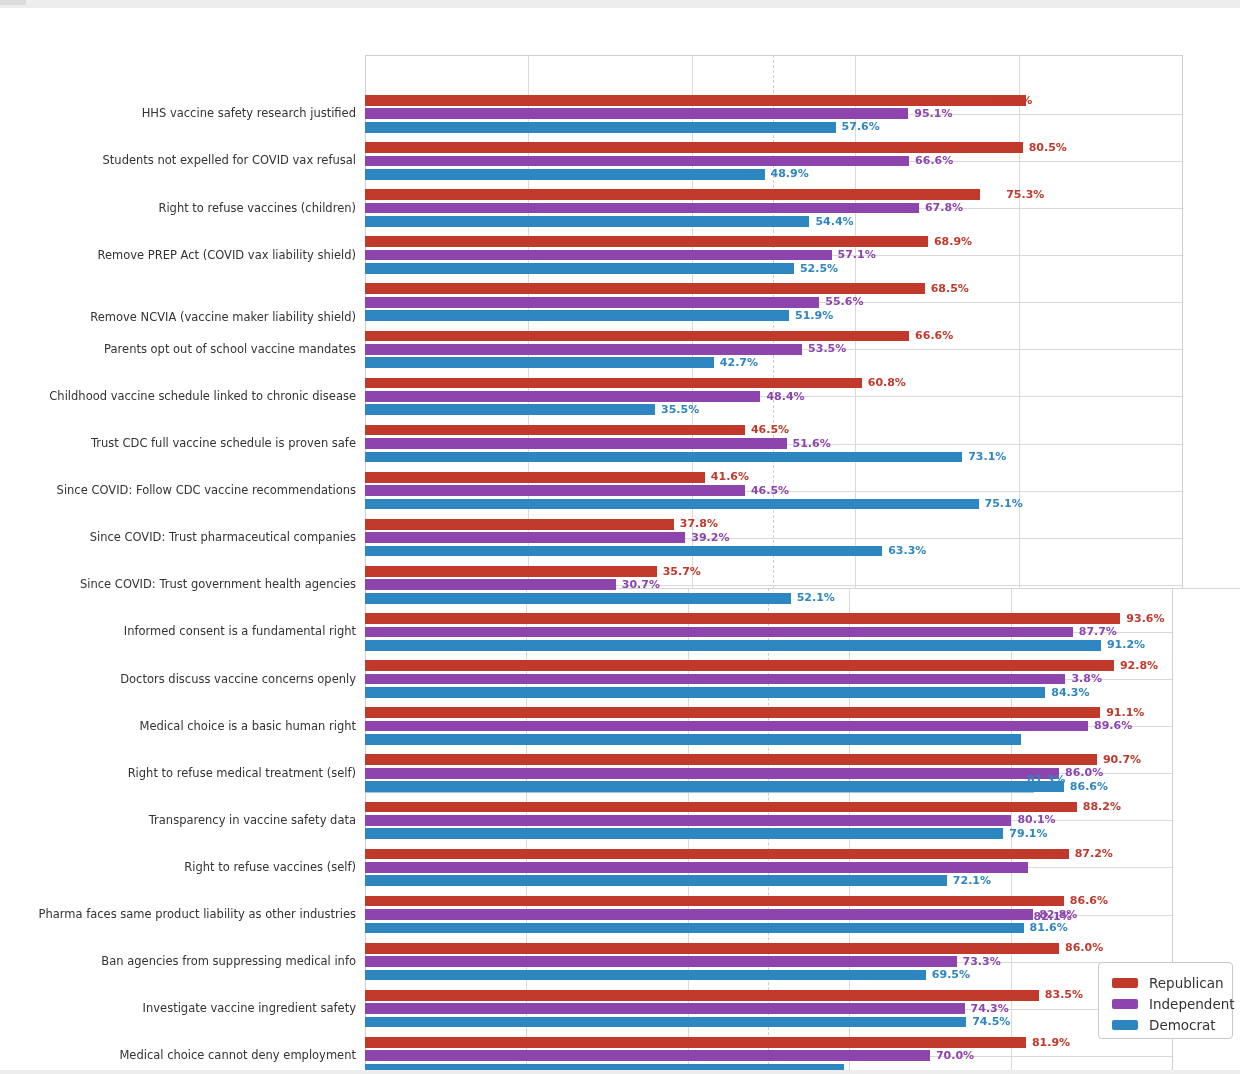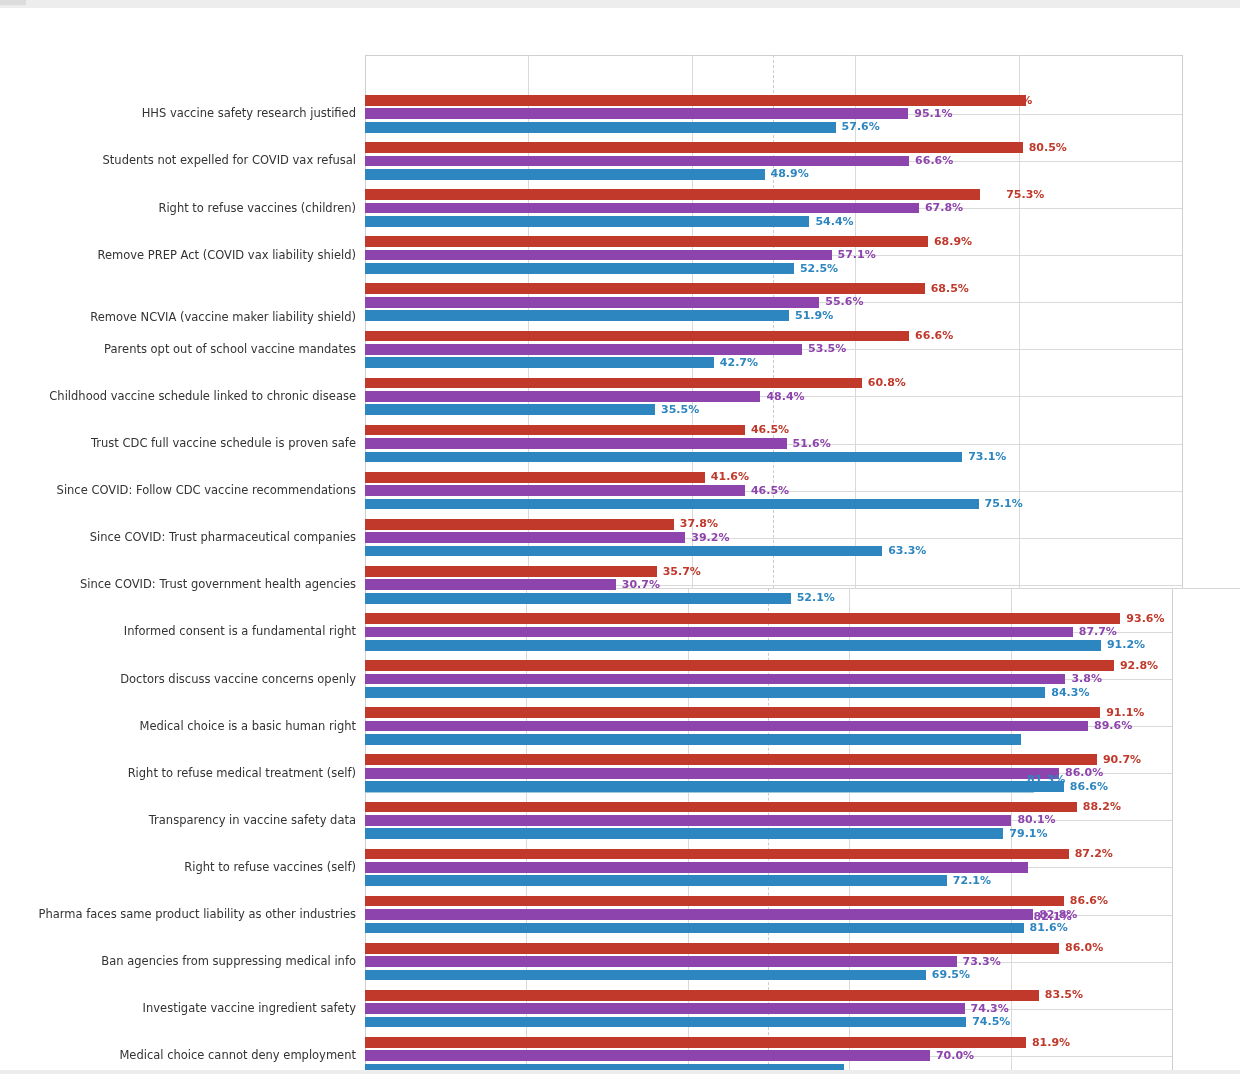--- a/index.html
+++ b/index.html
@@ -218,15 +218,29 @@
       <div class="grid-h" style="left: 365px; top: 1055.8px; width: 807px;"></div>
       <div class="cat-label" style="top: 1048.3px;">Medical choice cannot deny employment</div>
       <div class="bar" style="left: 365px; top: 1037px; width: 660.933px; background: rgb(192, 57, 43);"></div>
       <div class="vlabel" style="left: 1031.93px; top: 1035.5px; color: rgb(192, 57, 43);">81.9%</div>
       <div class="bar" style="left: 365px; top: 1050.4px; width: 564.9px; background: rgb(142, 68, 173);"></div>
       <div class="vlabel" style="left: 935.9px; top: 1048.9px; color: rgb(142, 68, 173);">70.0%</div>
       <div class="bar" style="left: 365px; top: 1063.8px; width: 478.551px; background: rgb(46, 134, 193);"></div>
       <div class="vlabel" style="left: 849.551px; top: 1081px; color: rgb(46, 134, 193); font-style: italic;">59.3%</div>
     </div>
 
+  <div class="legend">
+    <div class="legend-row">
+      <span class="swatch" style="background: rgb(192, 57, 43);"></span>
+      <span class="legend-label">Republican</span>
+    </div>
+    <div class="legend-row">
+      <span class="swatch" style="background: rgb(142, 68, 173);"></span>
+      <span class="legend-label">Independent</span>
+    </div>
+    <div class="legend-row">
+      <span class="swatch" style="background: rgb(46, 134, 193);"></span>
+      <span class="legend-label">Democrat</span>
+    </div>
+  </div>
 
   <div class="bottom-band"></div>
 </div>
 
 </body></html>

